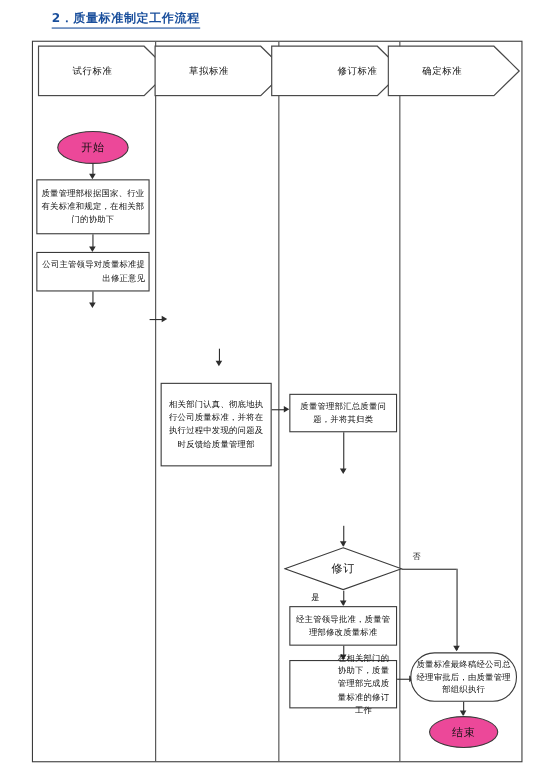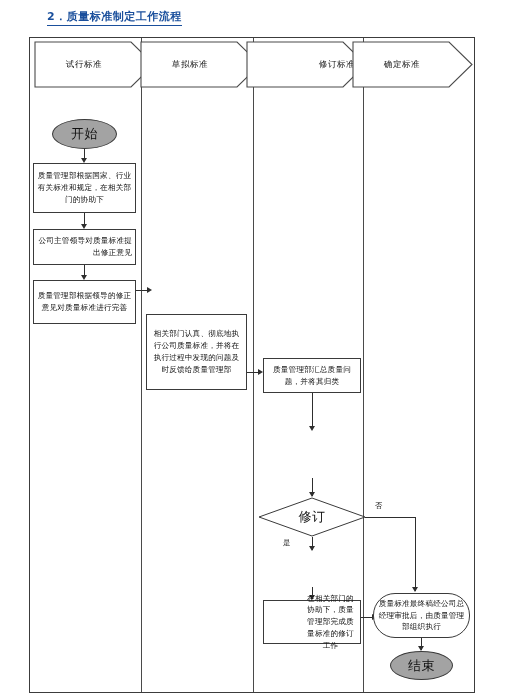--- a/index.html
+++ b/index.html
@@ -72,30 +72,30 @@
     line-height:1.55;
     color:#111;
     padding:2px 3px;
     letter-spacing:0.2px;
   }
   .term{
     position:absolute;
     box-sizing:border-box;
     border:1px solid #3a3a3a;
     border-radius:50%;
-    background:#a3a3a3;
-    display:flex;align-items:center;justify-content:center;
-    font-size:13px;color:#111;letter-spacing:0.6px;font-family:Liberation Mono, monospace;
+    background:#ec4899;
+    display:flex;align-items:center;justify-content:center;
+    font-size:10px;color:#111;letter-spacing:0.6px;font-family:Liberation Mono, monospace;
   }
   .diamond-wrap{position:absolute;}
   .diamond-wrap svg{display:block;}
   .diamond-lbl{
     position:absolute;left:0;top:0;width:100%;height:100%;
     display:flex;align-items:center;justify-content:center;
-    font-size:13px;color:#111;letter-spacing:0.6px;
+    font-size:10px;color:#111;letter-spacing:0.6px;
   }
 
   
   .ln{position:absolute;background:#2e2e2e;}
   .lnv{width:1px;}
   .lnh{height:1px;}
   .arrow-d{
     position:absolute;width:0;height:0;
     border-left:3.2px solid transparent;
     border-right:3.2px solid transparent;
@@ -139,21 +139,21 @@
         <polygon points="1,1 97,1 120,23.5 97,46 1,46" fill="#ffffff" stroke="#4a4a4a" stroke-width="1.1"></polygon>
       </svg>
     </div>
     <div class="chev-label" style="left:111px;width:100px;">草拟标准</div>
 
     <div class="chev-edge" style="left:217px;width:122px;">
       <svg width="122" height="47" viewBox="0 0 122 47">
         <polygon points="1,1 97,1 120,23.5 97,46 1,46" fill="#ffffff" stroke="#4a4a4a" stroke-width="1.1"></polygon>
       </svg>
     </div>
-    <div class="chev-label" style="left:217px;width:100px;padding-left:41px;">修订标准</div>
+    <div class="chev-label" style="left:205px;width:100px;padding-left:41px;">修订标准</div>
 
     <div class="chev-edge" style="left:323px;width:122px;">
       <svg width="122" height="47" viewBox="0 0 122 47">
         <polygon points="1,1 97,1 120,23.5 97,46 1,46" fill="#ffffff" stroke="#4a4a4a" stroke-width="1.1"></polygon>
       </svg>
     </div>
     <div class="chev-label" style="left:323px;width:100px;">确定标准</div>
   </div>
 
   <div class="term" style="left:52px;top:119px;width:65px;height:30px;">开始</div>
@@ -164,30 +164,29 @@
   <div class="node" style="left:33px;top:163px;width:103px;height:50px;">质量管理部根据国家、行业有关标准和规定，在相关部门的协助下</div>
 
   <div class="ln lnv" style="left:84px;top:213px;height:14px;"></div>
   <div class="arrow-d" style="left:81px;top:224px;"></div>
 
   <div class="node" style="left:33px;top:229px;width:103px;height:36px;text-align:right;">公司主管领导对质量标准提出修正意见</div>
 
   <div class="ln lnv" style="left:84px;top:265px;height:13px;"></div>
   <div class="arrow-d" style="left:81px;top:275px;"></div>
 
-  <div class="node" style="left:33px;top:280px;width:103px;height:44px;">质量管理部根据领导的修正意见对质量标准进行完善</div>
 
   <div class="ln lnh" style="left:136px;top:290px;width:13px;"></div>
   <div class="arrow-r" style="left:147px;top:287px;"></div>
 
 
   <div class="ln lnv" style="left:199px;top:317px;height:14px;"></div>
   <div class="arrow-d" style="left:196px;top:328px;"></div>
 
-  <div class="node" style="left:146px;top:314px;width:101px;height:76px;font-family:Liberation Serif, serif;">相关部门认真、彻底地执行公司质量标准，并将在执行过程中发现的问题及时反馈给质量管理部</div>
+  <div class="node" style="left:146px;top:348px;width:101px;height:76px;font-family:Liberation Serif, serif;">相关部门认真、彻底地执行公司质量标准，并将在执行过程中发现的问题及时反馈给质量管理部</div>
 
   <div class="ln lnh" style="left:247px;top:372px;width:13px;"></div>
   <div class="arrow-r" style="left:258px;top:369px;"></div>
 
   <div class="node" style="left:263px;top:358px;width:98px;height:35px;">质量管理部汇总质量问题，并将其归类</div>
 
   <div class="ln lnv" style="left:312px;top:393px;height:36px;"></div>
   <div class="arrow-d" style="left:309px;top:426px;"></div>
 
 
@@ -198,20 +197,21 @@
     <svg width="108" height="40" viewBox="0 0 108 40">
       <polygon points="54,1 107,20 54,39 1,20" fill="#ffffff" stroke="#3a3a3a" stroke-width="1"></polygon>
     </svg>
     <div class="diamond-lbl">修订</div>
   </div>
 
   <div class="edge-lbl" style="left:283px;top:538px;">是</div>
   <div class="ln lnv" style="left:312px;top:537px;height:13px;"></div>
   <div class="arrow-d" style="left:309px;top:546px;"></div>
 
+  <div class="node" style="left:263px;top:551px;width:98px;height:36px;">经主管领导批准，质量管理部修改质量标准</div>
 
   <div class="ln lnv" style="left:312px;top:587px;height:12px;"></div>
   <div class="arrow-d" style="left:309px;top:595px;"></div>
 
   <div class="node" style="left:263px;top:600px;width:98px;height:44px;padding-left:40px;">在相关部门的协助下，质量管理部完成质量标准的修订工作</div>
 
   <div class="ln lnh" style="left:361px;top:617px;width:14px;"></div>
   <div class="arrow-r" style="left:372px;top:614px;"></div>
 
   <div class="edge-lbl" style="left:375px;top:501px;">否</div>

